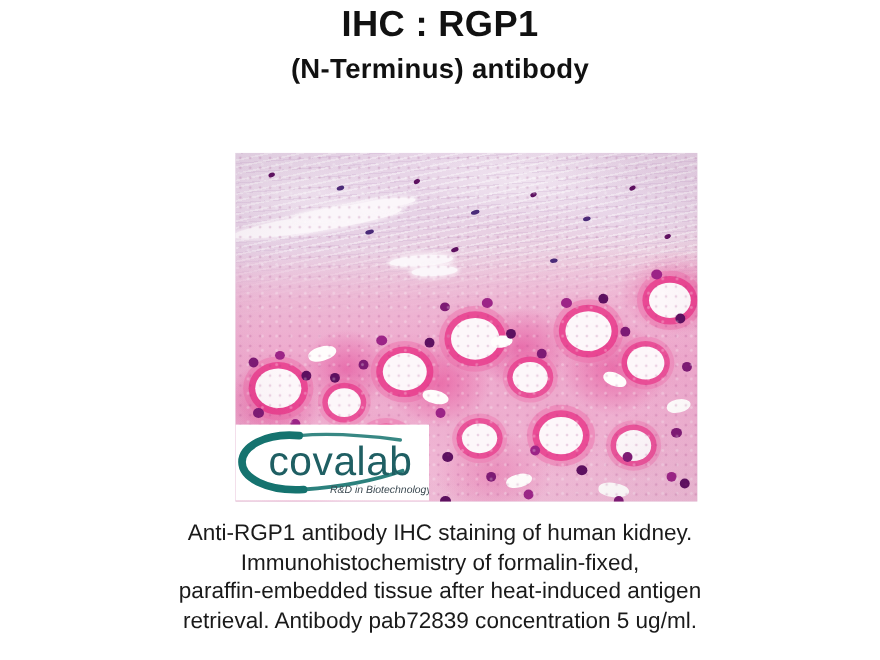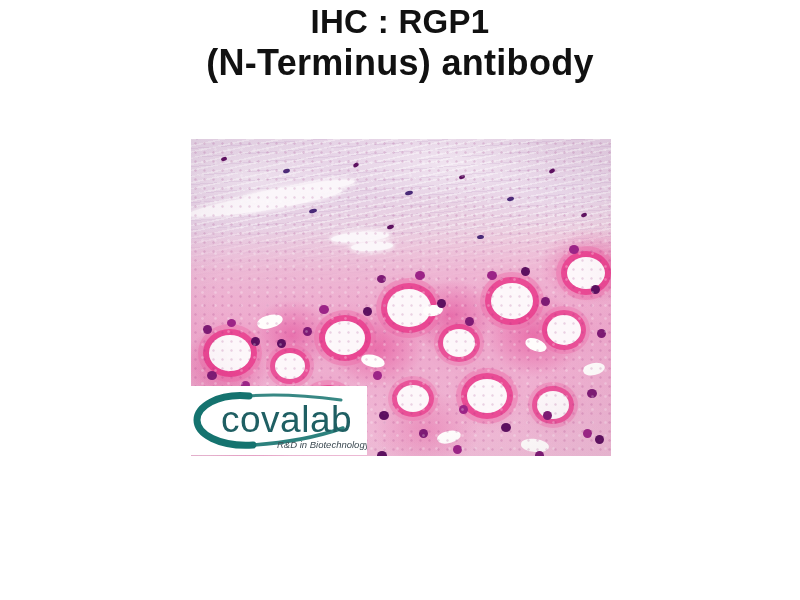--- a/index.html
+++ b/index.html
@@ -34,35 +34,35 @@
   }
   .title-line {
     font-size: 33px;
     font-weight: bold;
     line-height: 40px;
     letter-spacing: 0.3px;
     color: #111111;
     white-space: nowrap;
   }
   .title-line.l2 {
-    font-size: 36px;
+    font-size: 25px;
     line-height: 42px;
   }
   .title-code {
     font-size: 15px;
     font-weight: normal;
     line-height: 20px;
     color: #1c1c1c;
     margin-top: 1px;
   }
 
   
   .micrograph {
     position: absolute;
-    left: 191px;
+    left: 214px;
     top: 139px;
     width: 420px;
     height: 317px;
     overflow: hidden;
     background: #e7d5e4;
   }
   .tissue-layer {
     position: absolute;
     inset: 0;
   }
@@ -300,14 +300,20 @@
         <path d="M62 59 C 92 57, 126 51, 152 42" fill="none" stroke="#15736f" stroke-width="3.5" stroke-linecap="round" opacity="0.9"></path>
 
         <text x="30" y="46" font-family="'Liberation Sans', sans-serif" font-size="37" fill="#1f5f63" letter-spacing="0.5">covalab</text>
 
         <text x="86" y="62" font-family="'Liberation Sans', sans-serif" font-size="9.5" font-style="italic" fill="#3c4a52">R&amp;D in Biotechnology</text>
       </svg>
     </div>
 
   </div>
 
+  <div class="caption">
+    <div class="caption-line">Anti-RGP1 antibody IHC staining of human kidney.</div>
+    <div class="caption-line">Immunohistochemistry of formalin-fixed,</div>
+    <div class="caption-line">paraffin-embedded tissue after heat-induced antigen</div>
+    <div class="caption-line">retrieval. Antibody pab72839 concentration 5 ug/ml.</div>
+  </div>
 
 </div>
 
 </body></html>

